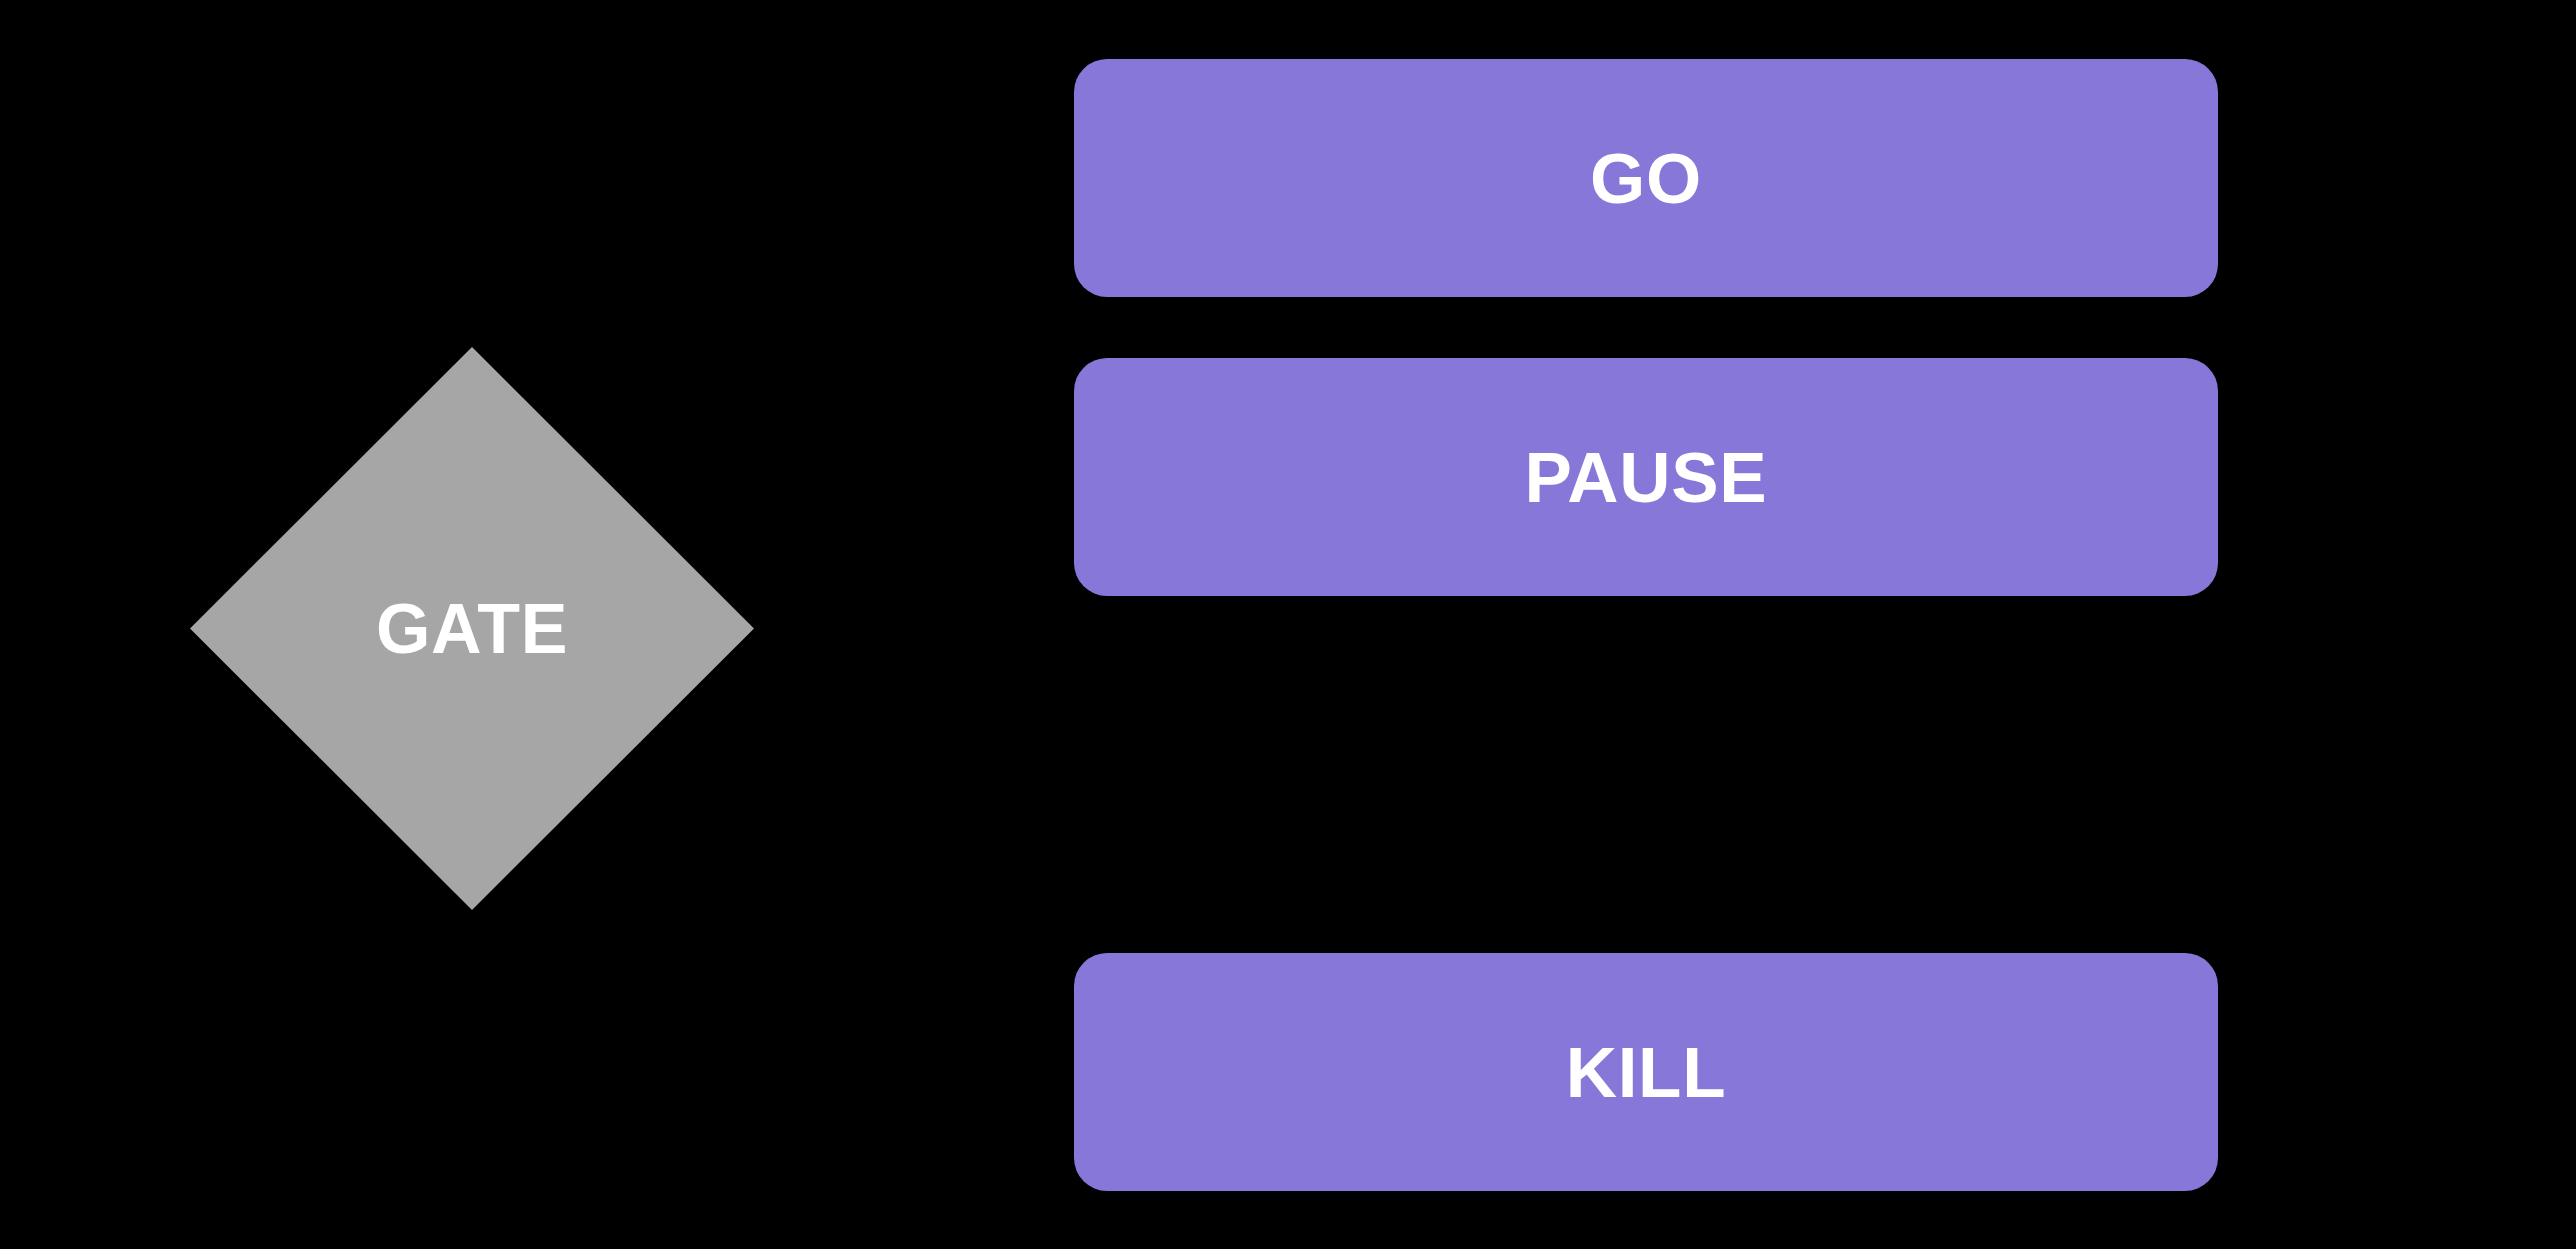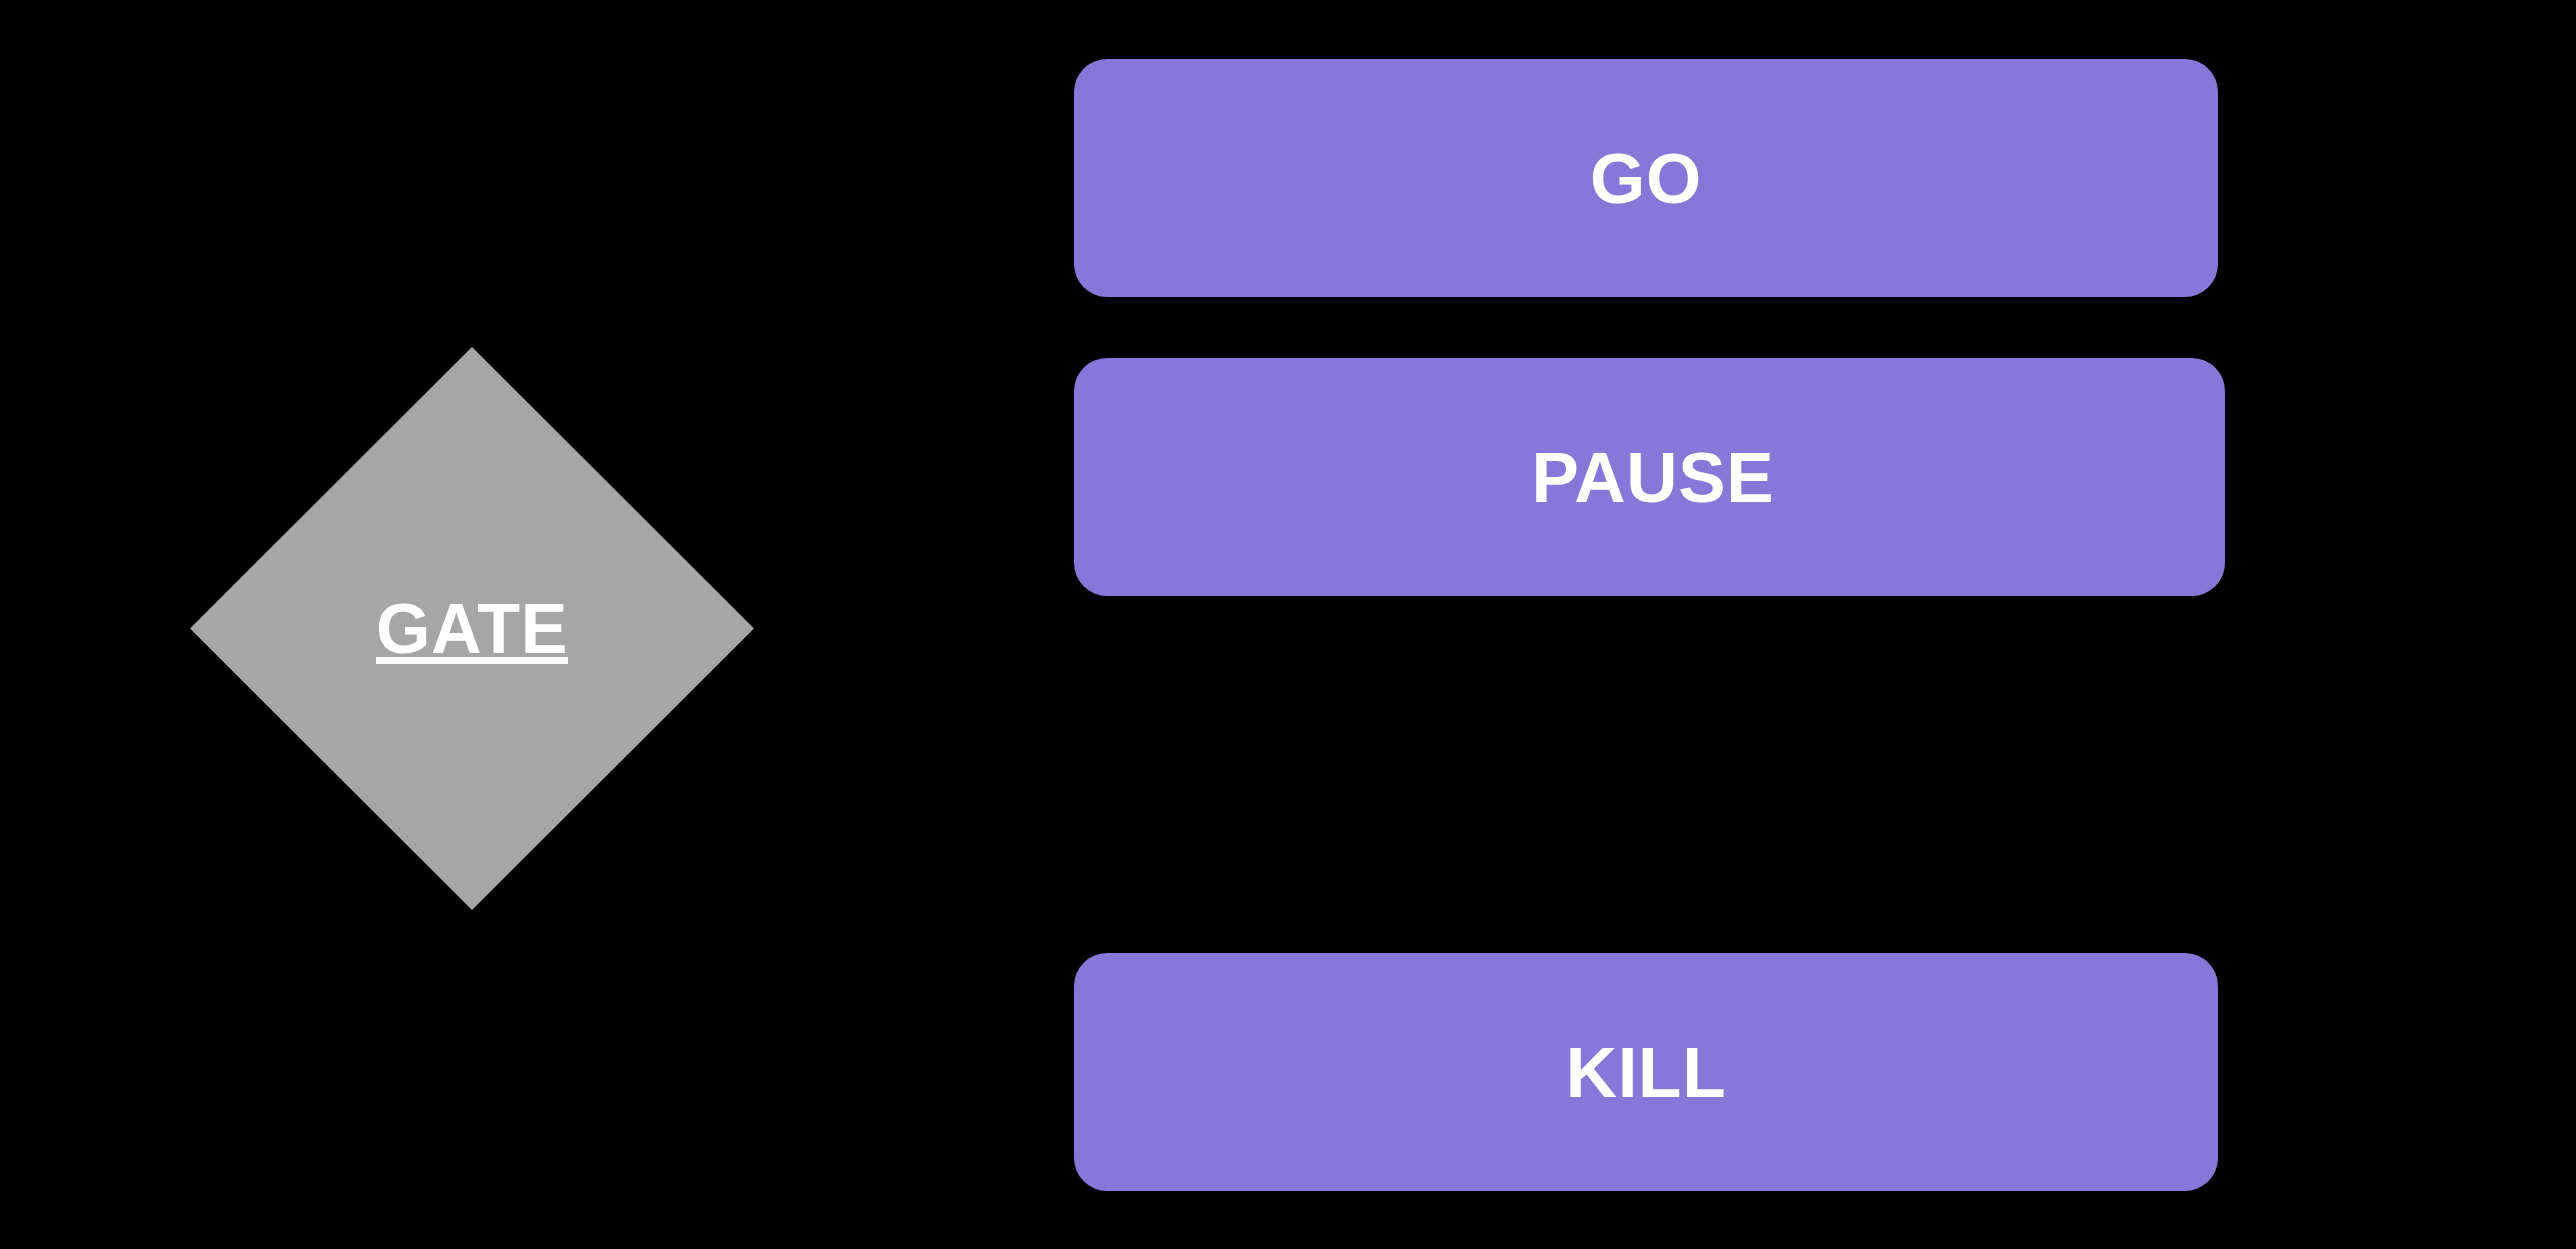--- a/index.html
+++ b/index.html
@@ -38,36 +38,35 @@
     display:flex;
     flex-direction:row;
     align-items:center;
     justify-content:center;
     text-align:center;
     color:var(--text);
     font-size:70px;
     font-weight:bold;
     line-height:84px;
     letter-spacing:0.7px;
-    text-decoration:underline;
   }
   
   .outcome{
     position:absolute;
     left:1074px;
     width:1144px;
     height:238px;
     background:var(--box-fill);
     border-radius:33px;
     display:flex;
     align-items:center;
     justify-content:center;
   }
   .outcome-0{ top:59px; }
-  .outcome-1{ top:358px;padding-left:7px; }
+  .outcome-1{ top:358px; }
   .outcome-2{ top:655px; }
   .outcome-3{ top:953px; }
   .outcome-label{
     color:var(--text);
     font-size:71px;
     font-weight:bold;
     letter-spacing:0.7px;
     text-align:center;
     white-space:nowrap;
   }

